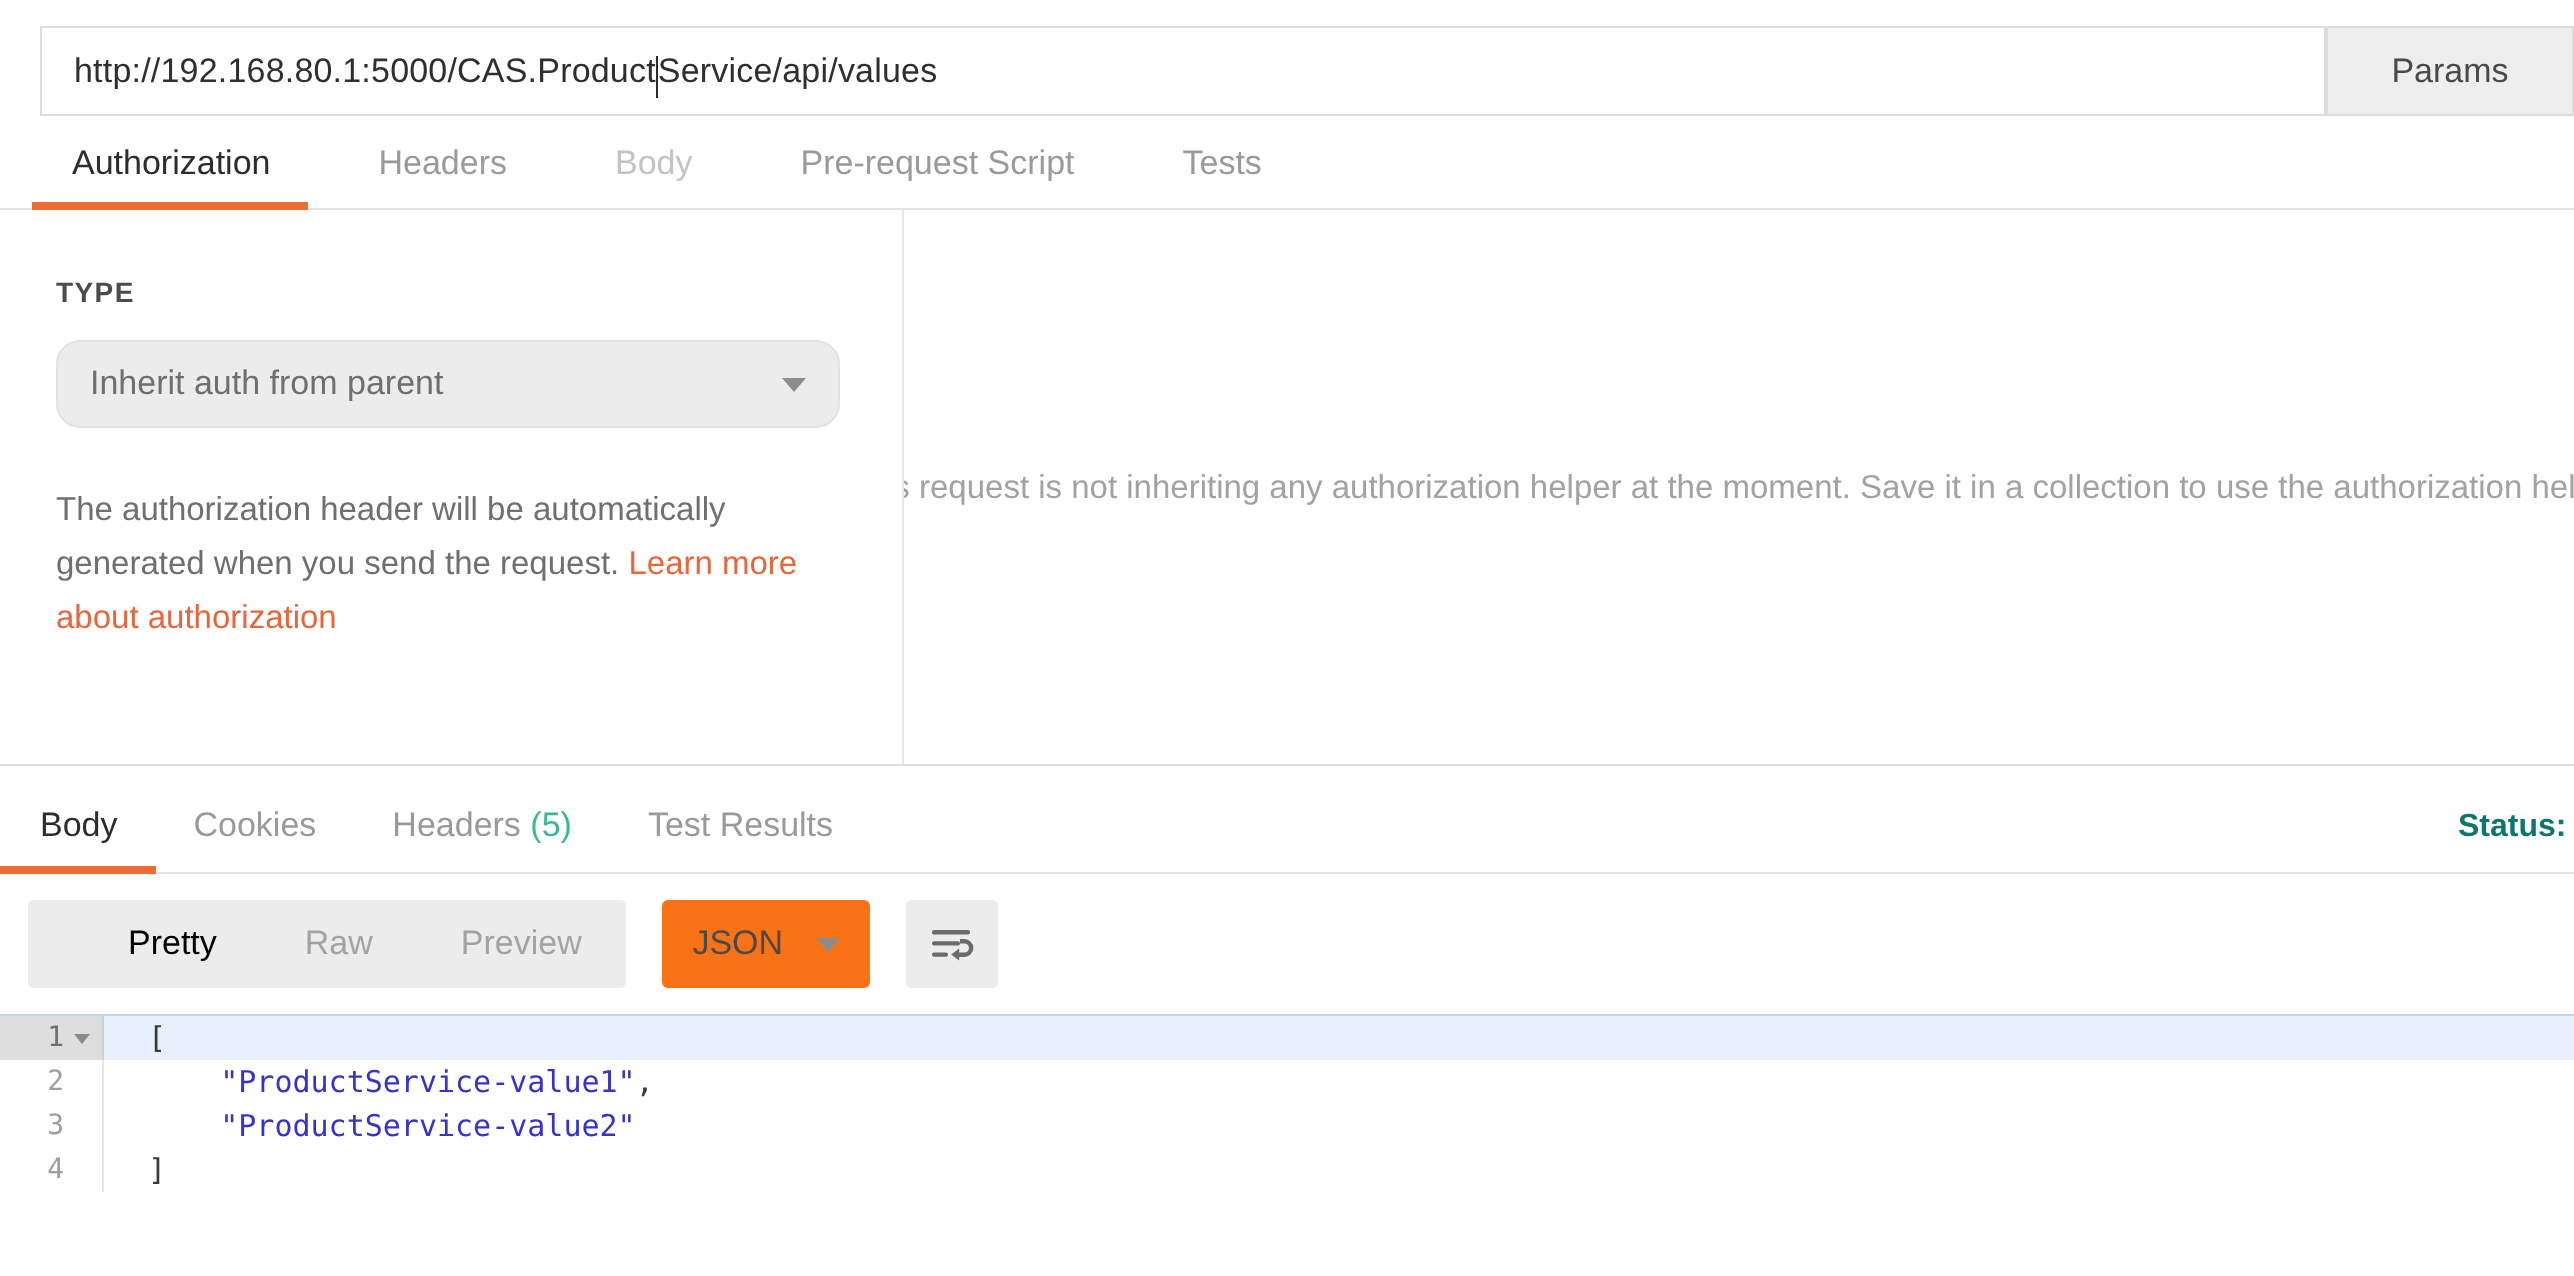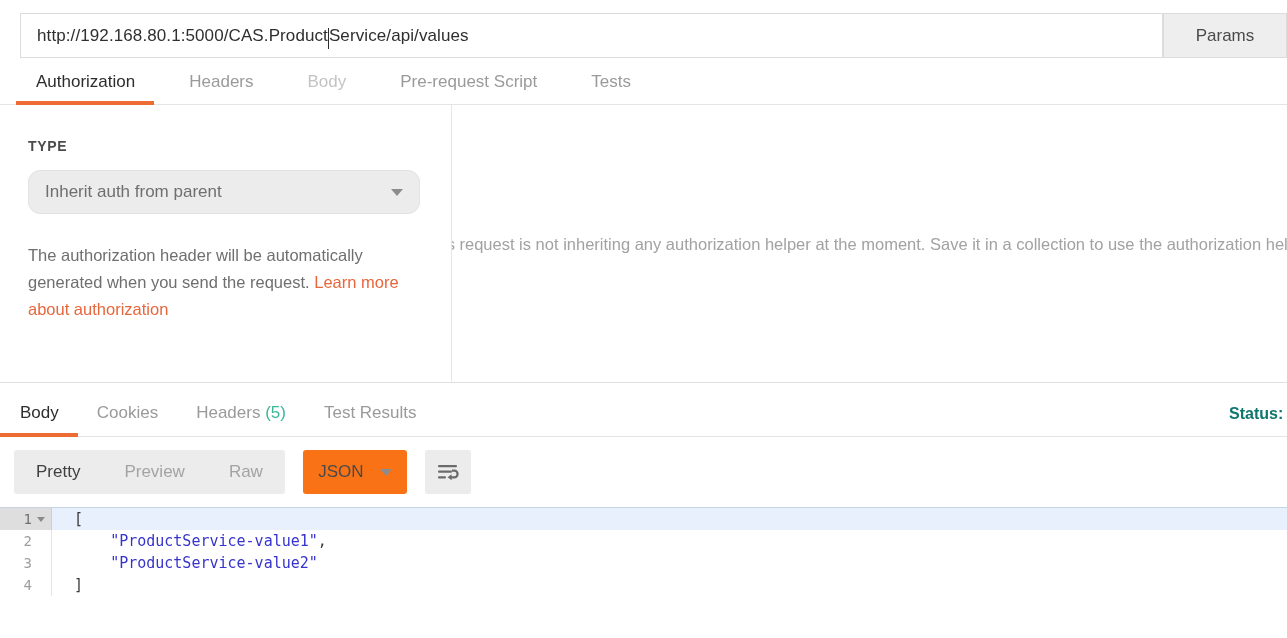--- a/index.html
+++ b/index.html
@@ -224,21 +224,21 @@
     height: 44px;
     align-items: center;
   }
   .seg {
     font-size: 17px;
     color: #a3a3a3;
     padding: 0 22px;
     line-height: 44px;
     cursor: pointer;
   }
-  .seg.active { color: #404040; }
+  .seg.active { color: #000000; margin-left: 28px; }
   .fmt-select {
     width: 104px; height: 44px;
     background: #f97316;
     border-radius: 3px;
     display: flex;
     align-items: center;
     justify-content: center;
     gap: 16px;
     cursor: pointer;
   }
@@ -354,22 +354,22 @@
       <div class="resp-tab"><span>Test Results</span></div>
       <div class="status-wrap">
       <span class="status-lbl">Status:</span>
       <span class="status-val">200 OK</span>
     </div>
   </div>
 
   <div class="body-toolbar">
     <div class="seg-group" id="seg-group">
         <div class="seg active">Pretty</div>
+        <div class="seg">Raw</div>
         <div class="seg">Preview</div>
-        <div class="seg">Raw</div>
       </div>
     <div class="fmt-select">
       <span class="fmt-text">JSON</span>
       <span class="caret"></span>
     </div>
     <div class="wrap-btn">
       <svg width="22" height="18" viewBox="0 0 22 18">
         <rect x="1" y="2" width="19" height="2.2" rx="1" fill="#6b6b6b"></rect>
         <rect x="1" y="7.6" width="14" height="2.2" rx="1" fill="#6b6b6b"></rect>
         <path d="M15 7.6 h2.2 a3.4 3.4 0 0 1 0 6.8 h-4" fill="none" stroke="#6b6b6b" stroke-width="2.2"></path>

